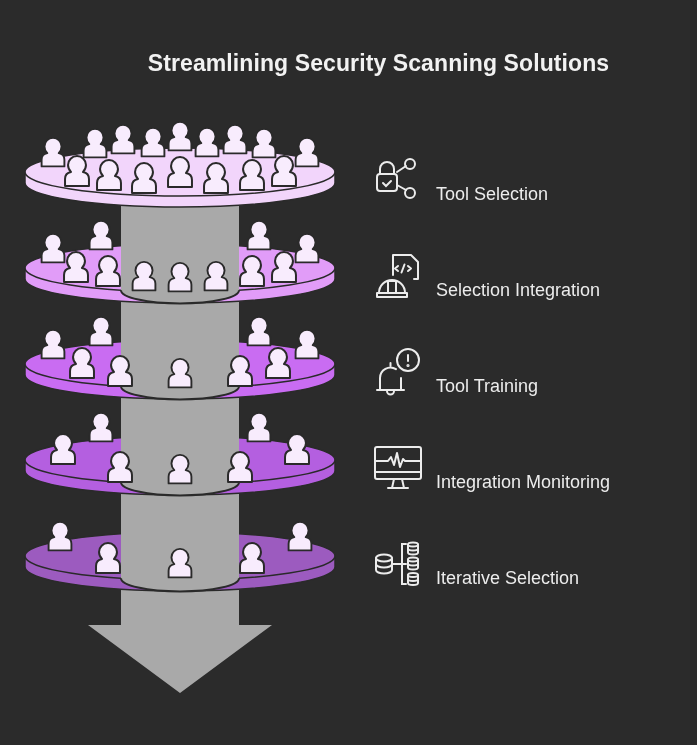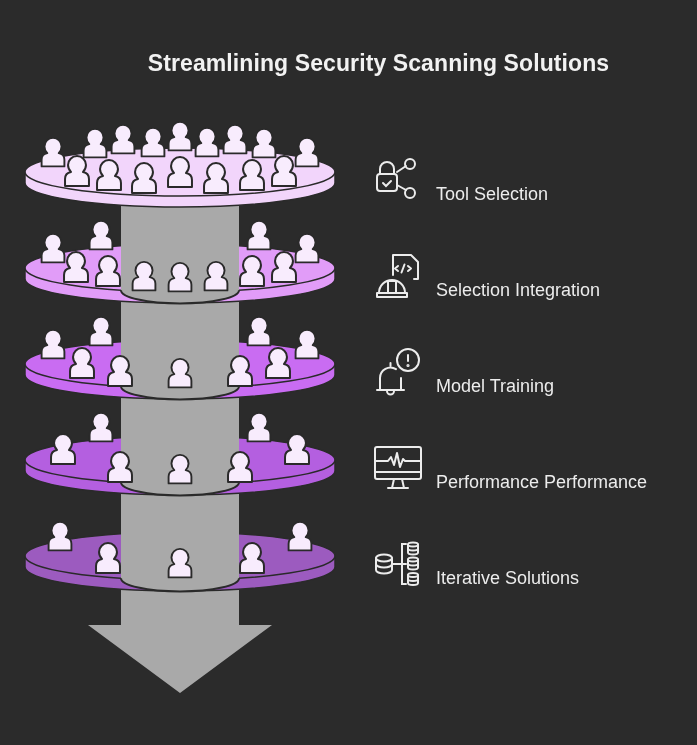--- a/index.html
+++ b/index.html
@@ -236,47 +236,47 @@
   <svg class="icon" viewBox="0 0 50 50" fill="none" stroke="#ececec" stroke-width="2" stroke-linecap="round">
     <path d="M4 43 h27"></path>
     <path d="M7 43 v-12 a10.5 10.5 0 0 1 16 -8.9"></path>
     <path d="M28 31 v12"></path>
     <path d="M17.5 19 v-3"></path>
     <path d="M14 44 a3.5 3.5 0 0 0 7 0"></path>
     <circle cx="35" cy="13" r="11"></circle>
     <path d="M35 8 v6"></path>
     <circle cx="35" cy="18.5" r="0.6" fill="#ececec"></circle>
   </svg>
-  <span class="label">Model Training</span>
+  <span class="label">Tool Training</span>
 </div>
 
 <div class="step" style="top:443px">
   <svg class="icon" viewBox="0 0 50 50" fill="none" stroke="#ececec" stroke-width="2" stroke-linecap="round" stroke-linejoin="round">
     <rect x="2" y="4" width="46" height="32" rx="2"></rect>
     <path d="M2 29 h46"></path>
     <path d="M2 18 h13 l3 -4 l3 8 l3 -12 l3 14 l3 -8 l2 2 h16"></path>
     <path d="M21 36 l-2 9"></path>
     <path d="M29 36 l2 9"></path>
     <path d="M15 45 h20"></path>
   </svg>
-  <span class="label">Performance Performance</span>
+  <span class="label">Integration Monitoring</span>
 </div>
 
 <div class="step" style="top:539px">
   <svg class="icon" viewBox="0 0 50 50" fill="none" stroke="#ececec" stroke-width="2" stroke-linecap="round">
     <ellipse cx="11" cy="19" rx="8" ry="3.5"></ellipse>
     <path d="M3 19 v12 a8 3.5 0 0 0 16 0 v-12"></path>
     <path d="M3 25 a8 3.5 0 0 0 16 0"></path>
     <path d="M19 25 h9"></path>
     <path d="M33 5 h-4 v40 h4"></path>
     <path d="M29 25 h4"></path>
     <ellipse cx="40" cy="5.5" rx="5" ry="2"></ellipse>
     <path d="M35 5.5 v8 a5 2 0 0 0 10 0 v-8"></path>
     <path d="M35 9.5 a5 2 0 0 0 10 0"></path>
     <ellipse cx="40" cy="20.5" rx="5" ry="2"></ellipse>
     <path d="M35 20.5 v8 a5 2 0 0 0 10 0 v-8"></path>
     <path d="M35 24.5 a5 2 0 0 0 10 0"></path>
     <ellipse cx="40" cy="36" rx="5" ry="2"></ellipse>
     <path d="M35 36 v8 a5 2 0 0 0 10 0 v-8"></path>
     <path d="M35 40 a5 2 0 0 0 10 0"></path>
   </svg>
-  <span class="label">Iterative Solutions</span>
+  <span class="label">Iterative Selection</span>
 </div>
 
 </body></html>

